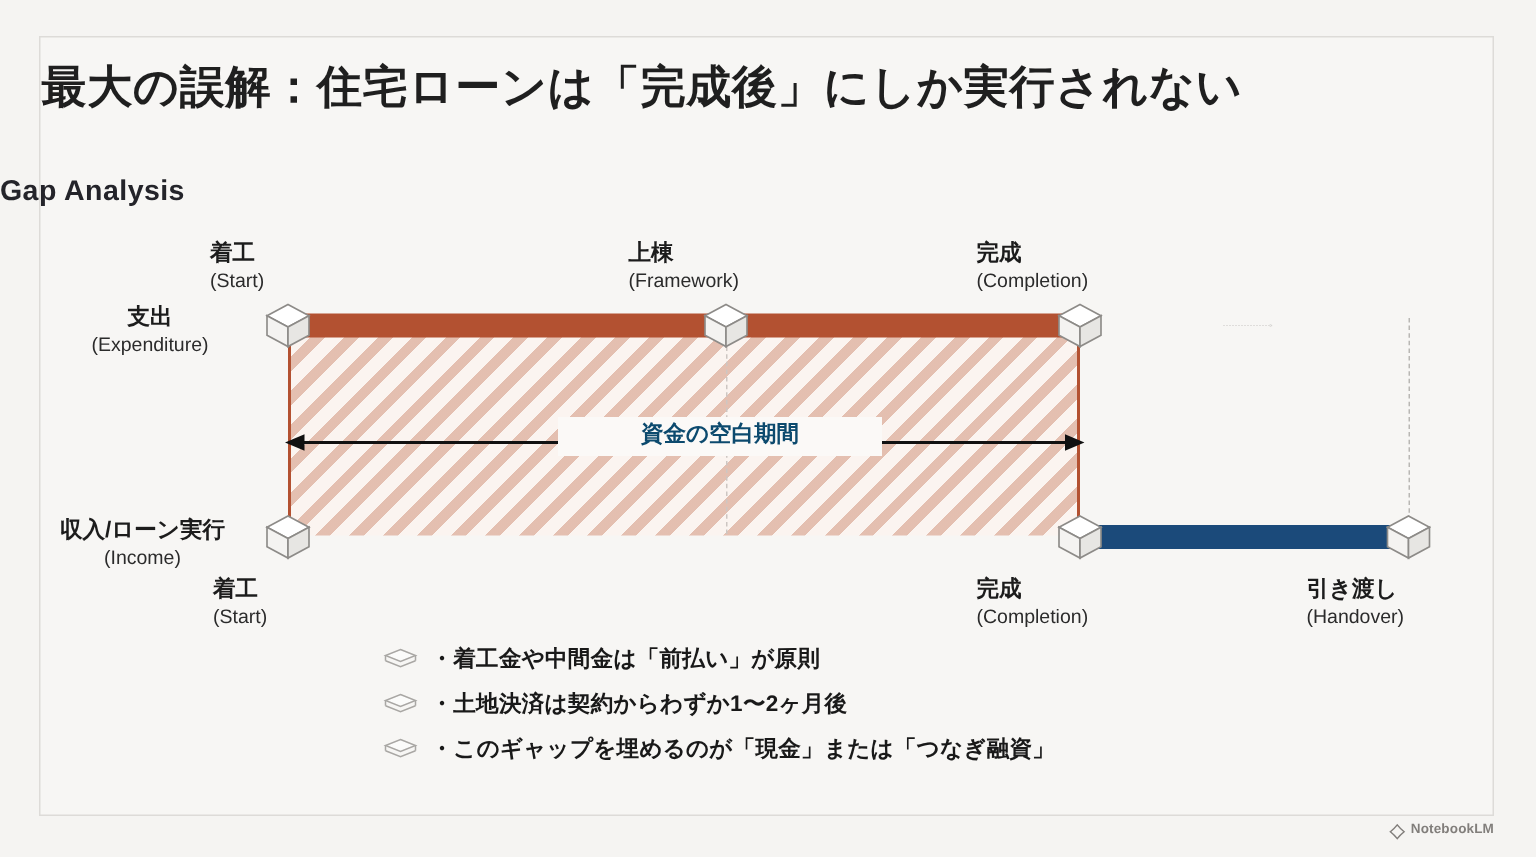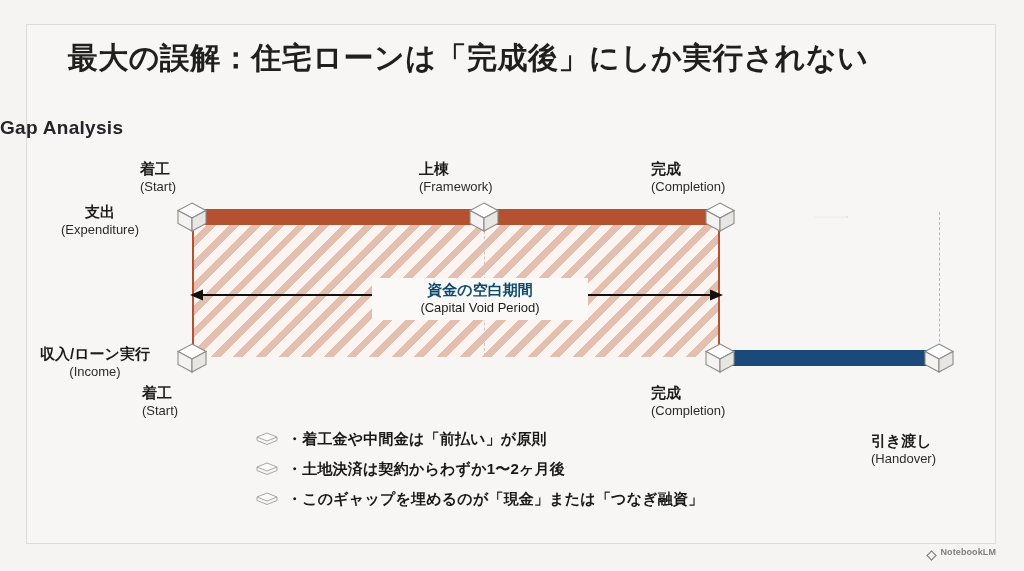--- a/index.html
+++ b/index.html
@@ -38,21 +38,20 @@
     position: absolute;
     left: 0;
     top: 38px;
     width: 856px;
     text-align: center;
     font-size: 30px;
     font-weight: 700;
     color: #1f1f1f;
     letter-spacing: 0.5px;
     white-space: nowrap;
-    padding-left: 40px;
   }
 
   .subtitle {
     position: absolute;
     left: 0;
     top: 117px;
     width: 1024px;
     text-align: left;
     font-size: 19px;
     font-weight: 700;
@@ -311,21 +310,20 @@
     <div class="bar-income"></div>
 
     <svg class="gap-arrow" viewBox="0 0 533 14">
       <line x1="6" y1="7" x2="527" y2="7" stroke="#111111" stroke-width="2"></line>
       <polygon points="0,7 13,1.5 13,12.5" fill="#111111"></polygon>
       <polygon points="533,7 520,1.5 520,12.5" fill="#111111"></polygon>
     </svg>
 
     <div class="gap-caption">
       <span class="jp">資金の空白期間</span>
-      <span class="en">(Capital Void Period)</span>
     </div>
 
     <div class="cube" style="left:175px; top:200px;">
       <svg width="34" height="34" viewBox="0 0 34 34">
         <polygon points="17,3 31,10.5 17,18 3,10.5" fill="#ffffff" stroke="#8d8b88" stroke-width="1.1"></polygon>
         <polygon points="3,10.5 17,18 17,31 3,23.5" fill="#f4f3f1" stroke="#8d8b88" stroke-width="1.1"></polygon>
         <polygon points="31,10.5 17,18 17,31 31,23.5" fill="#e7e6e3" stroke="#8d8b88" stroke-width="1.1"></polygon>
       </svg>
     </div>
 
@@ -370,21 +368,21 @@
     </div>
 
     <div class="mlabel" style="left:142px; top:384px; width:100px;">
       <span class="jp">着工</span>
       <span class="en">(Start)</span>
     </div>
     <div class="mlabel" style="left:651px; top:384px; width:140px;">
       <span class="jp">完成</span>
       <span class="en">(Completion)</span>
     </div>
-    <div class="mlabel" style="left:871px; top:384px; width:132px;margin-top:48px;">
+    <div class="mlabel" style="left:871px; top:384px; width:132px;">
       <span class="jp">引き渡し</span>
       <span class="en">(Handover)</span>
     </div>
 
   </div>
 
   <div class="bullets">
 
     <div class="bullet-row">
       <span class="bullet-icon">

